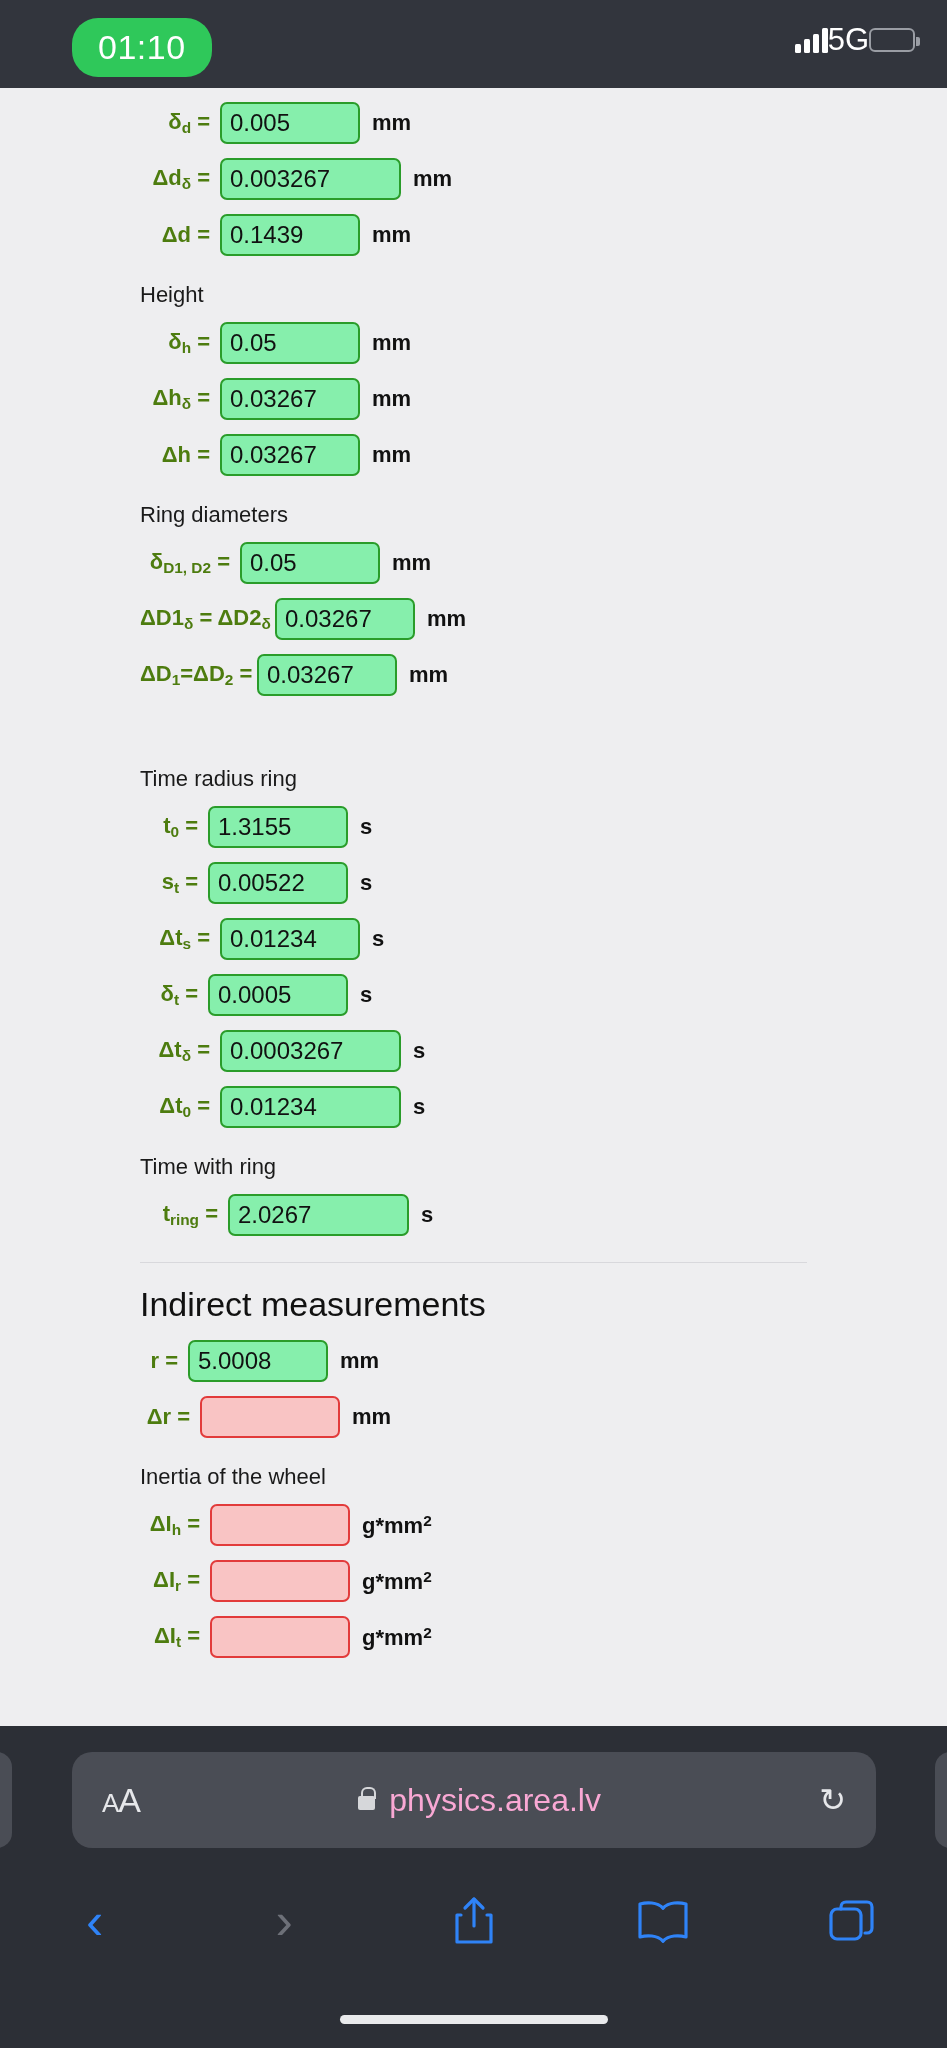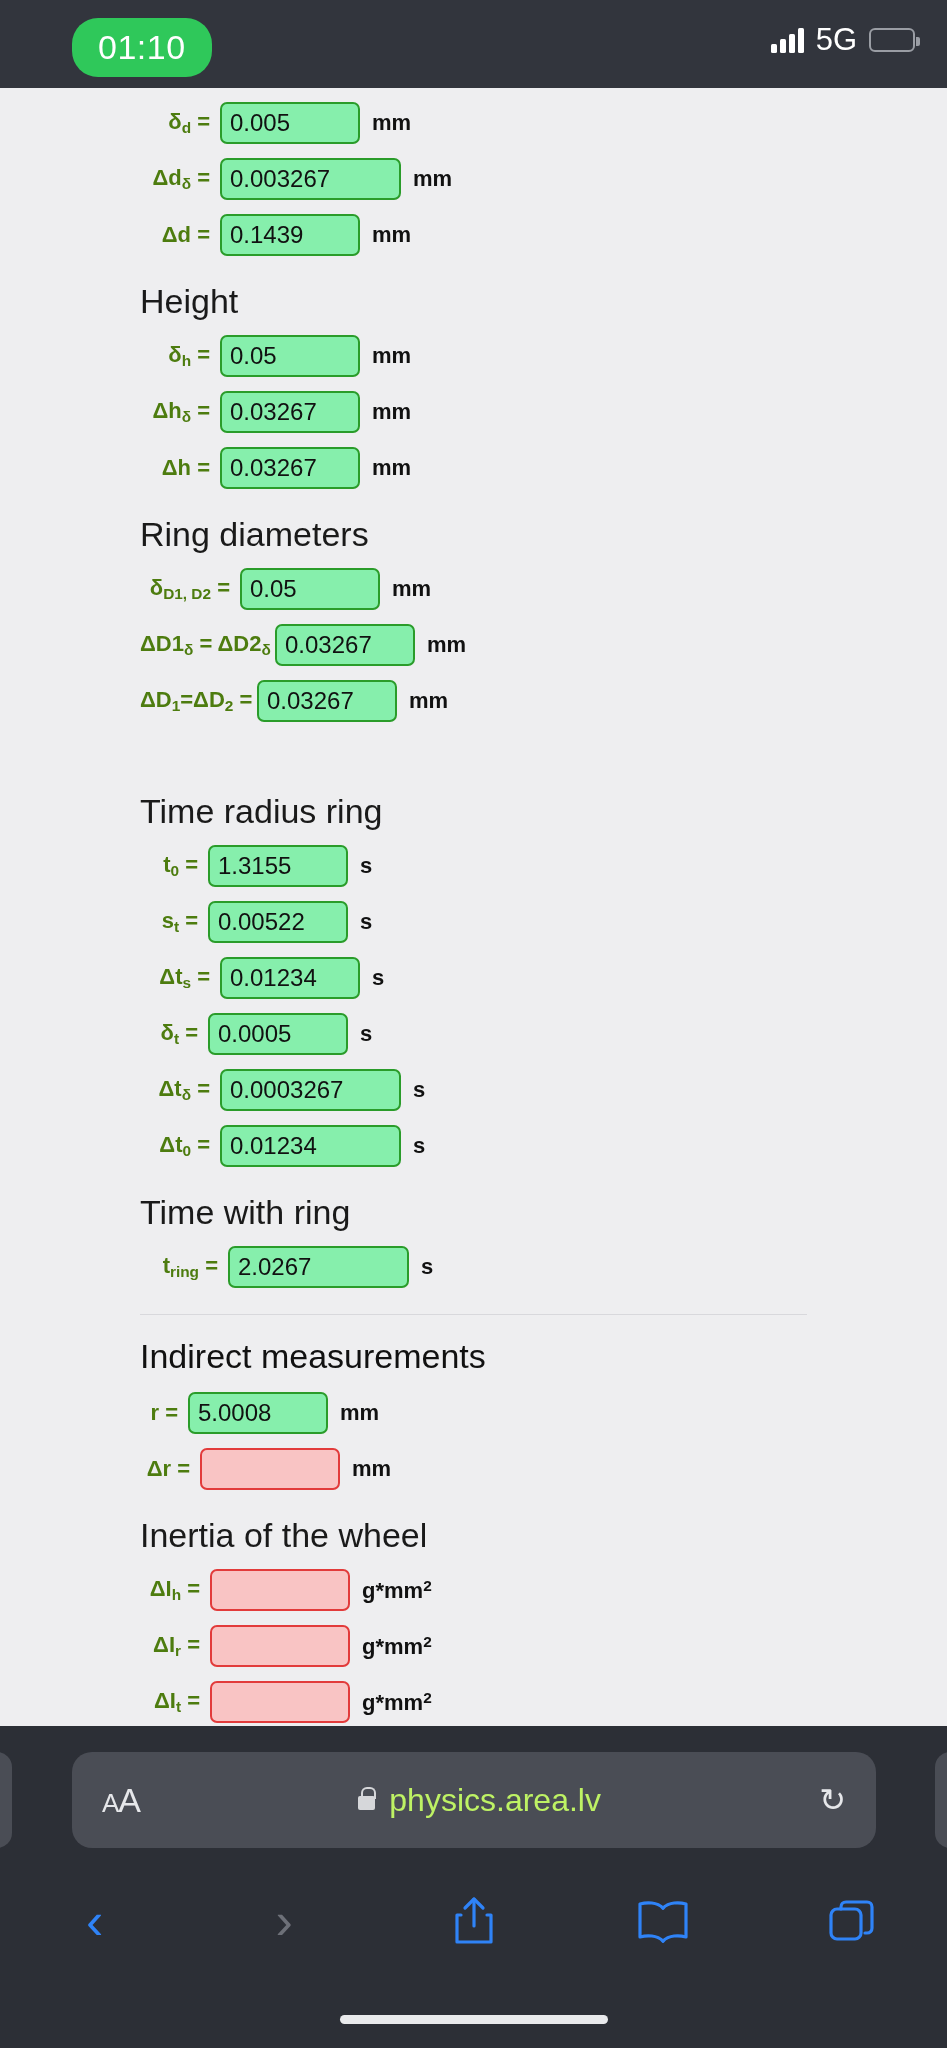--- a/index.html
+++ b/index.html
@@ -17,21 +17,21 @@
     background: #32353d;
   }
   .time-pill {
     position: absolute; left: 72px; top: 18px;
     background: #2fc85a; color: #fff;
     border-radius: 26px; padding: 10px 26px;
     font-size: 34px; font-weight: 500; letter-spacing: 0.5px;
   }
   .status-right {
     position: absolute; right: 32px; top: 22px;
-    display: flex; align-items: center; gap: 12px;
+    display: flex; align-items: center; 
   }
   .bars { display: flex; align-items: flex-end; gap: 3px; height: 26px; }
   .bars i { display: block; width: 6px; background: #fff; border-radius: 1.5px; }
   .bars i:nth-child(1){height:9px}
   .bars i:nth-child(2){height:14px}
   .bars i:nth-child(3){height:19px}
   .bars i:nth-child(4){height:25px}
   .net { color: #fff; font-size: 31px; font-weight: 400; }
   .battery {
     position: relative; width: 46px; height: 24px;
@@ -65,21 +65,21 @@
     height: 42px; width: 118px;
     padding: 0 8px; margin-left: 10px;
     border-radius: 7px; outline: none;
   }
   input.ok { background: #86efac; border: 2px solid #2a9c2a; }
   input.bad { background: #f9c4c4; border: 2px solid #e23b3b; }
   input.w-md { width: 140px; }
   input.w-lg { width: 181px; }
 
   h3.sec {
-    font-size: 34px; font-weight: 400; color: #1a1a1a;
+    font-size: 22px; font-weight: 400; color: #1a1a1a;
     margin: 26px 0 14px 0;
   }
   h2.big {
     font-size: 34px; font-weight: 400; color: #111;
     margin: 22px 0 16px 0;
   }
   hr.div {
     border: none; border-top: 1px solid #d8d8dc;
     margin: 26px 140px 0 0;
   }
@@ -104,21 +104,21 @@
   .lock {
     width: 17px; height: 14px; position: relative;
     background: #d6d7da; border-radius: 2px; margin-top: 5px;
   }
   .lock:before {
     content: ""; position: absolute; left: 3px; top: -9px;
     width: 11px; height: 10px;
     border: 2.5px solid #d6d7da; border-bottom: none;
     border-radius: 6px 6px 0 0;
   }
-  .url-txt { color: #bef264; font-size: 32px; }
+  .url-txt { color: #f9a8d4; font-size: 32px; }
   .reload { color: #e6e7ea; font-size: 32px; }
   .side-peek {
     position: absolute; top: 26px; width: 30px; height: 96px;
     background: #4a4d55; border-radius: 20px;
   }
   .side-peek.l { left: -18px; }
   .side-peek.r { right: -18px; }
 
   .toolbar {
     position: absolute; left: 0; top: 140px; width: 947px; height: 110px;

